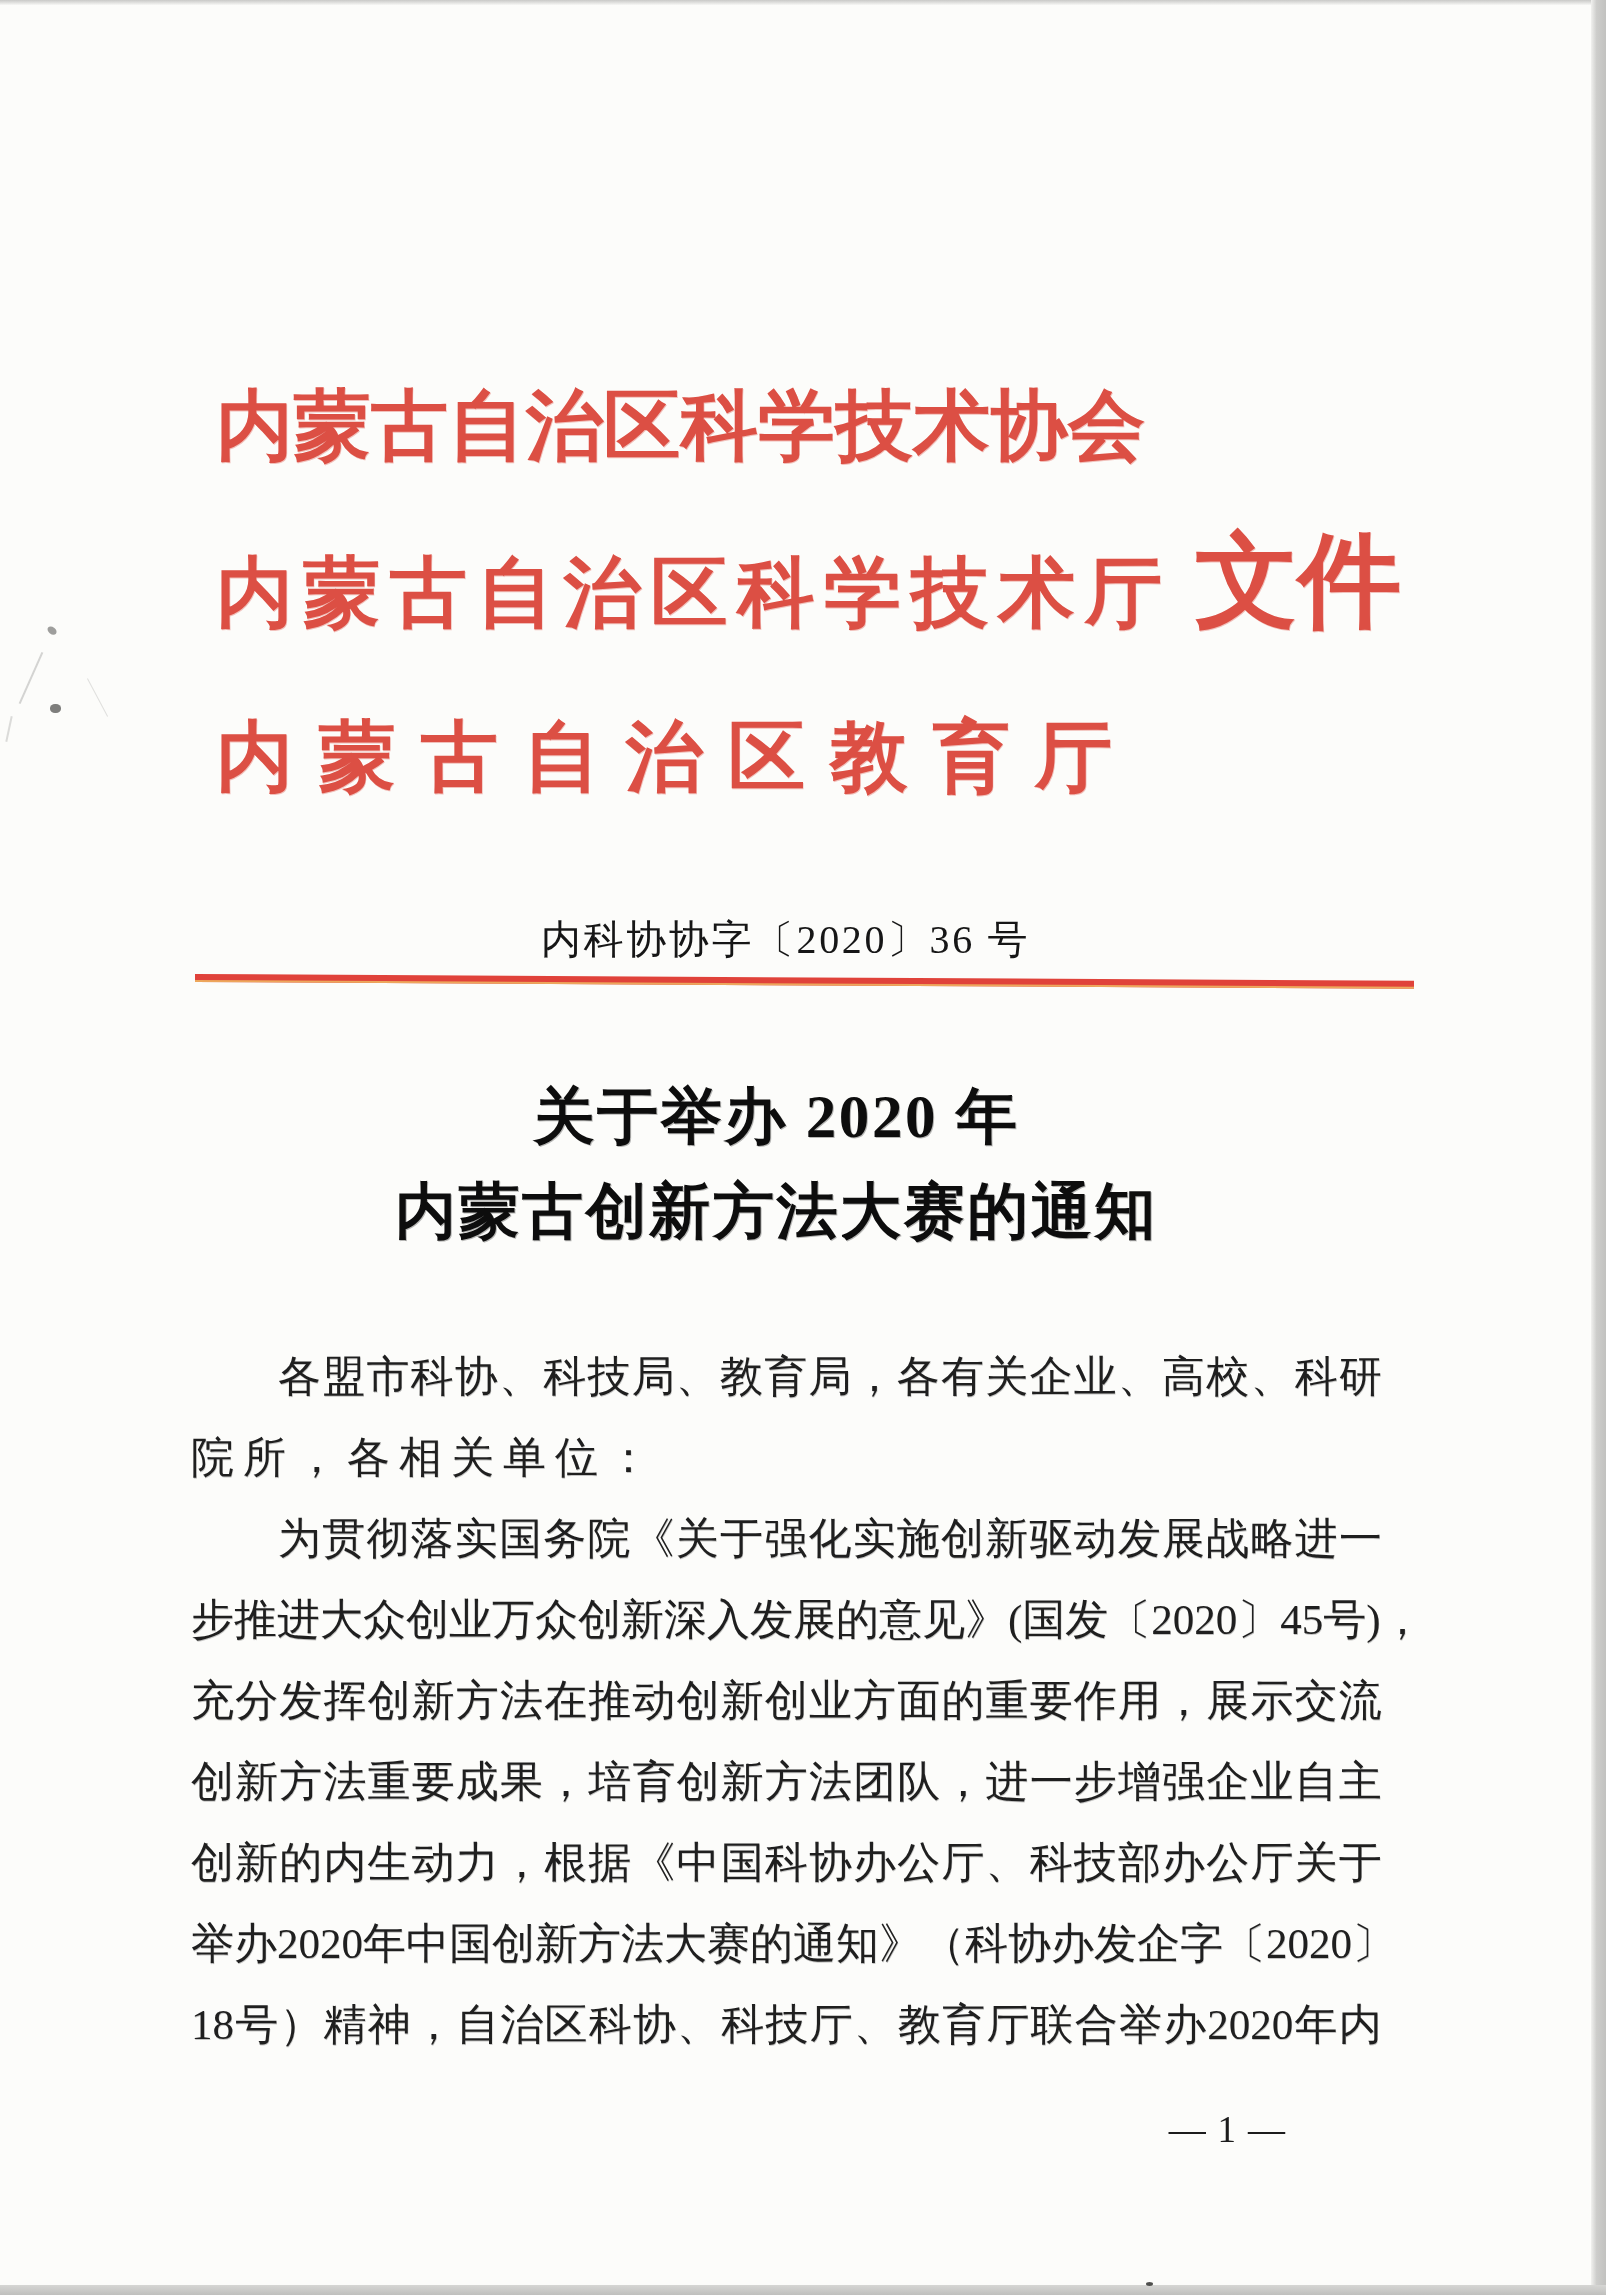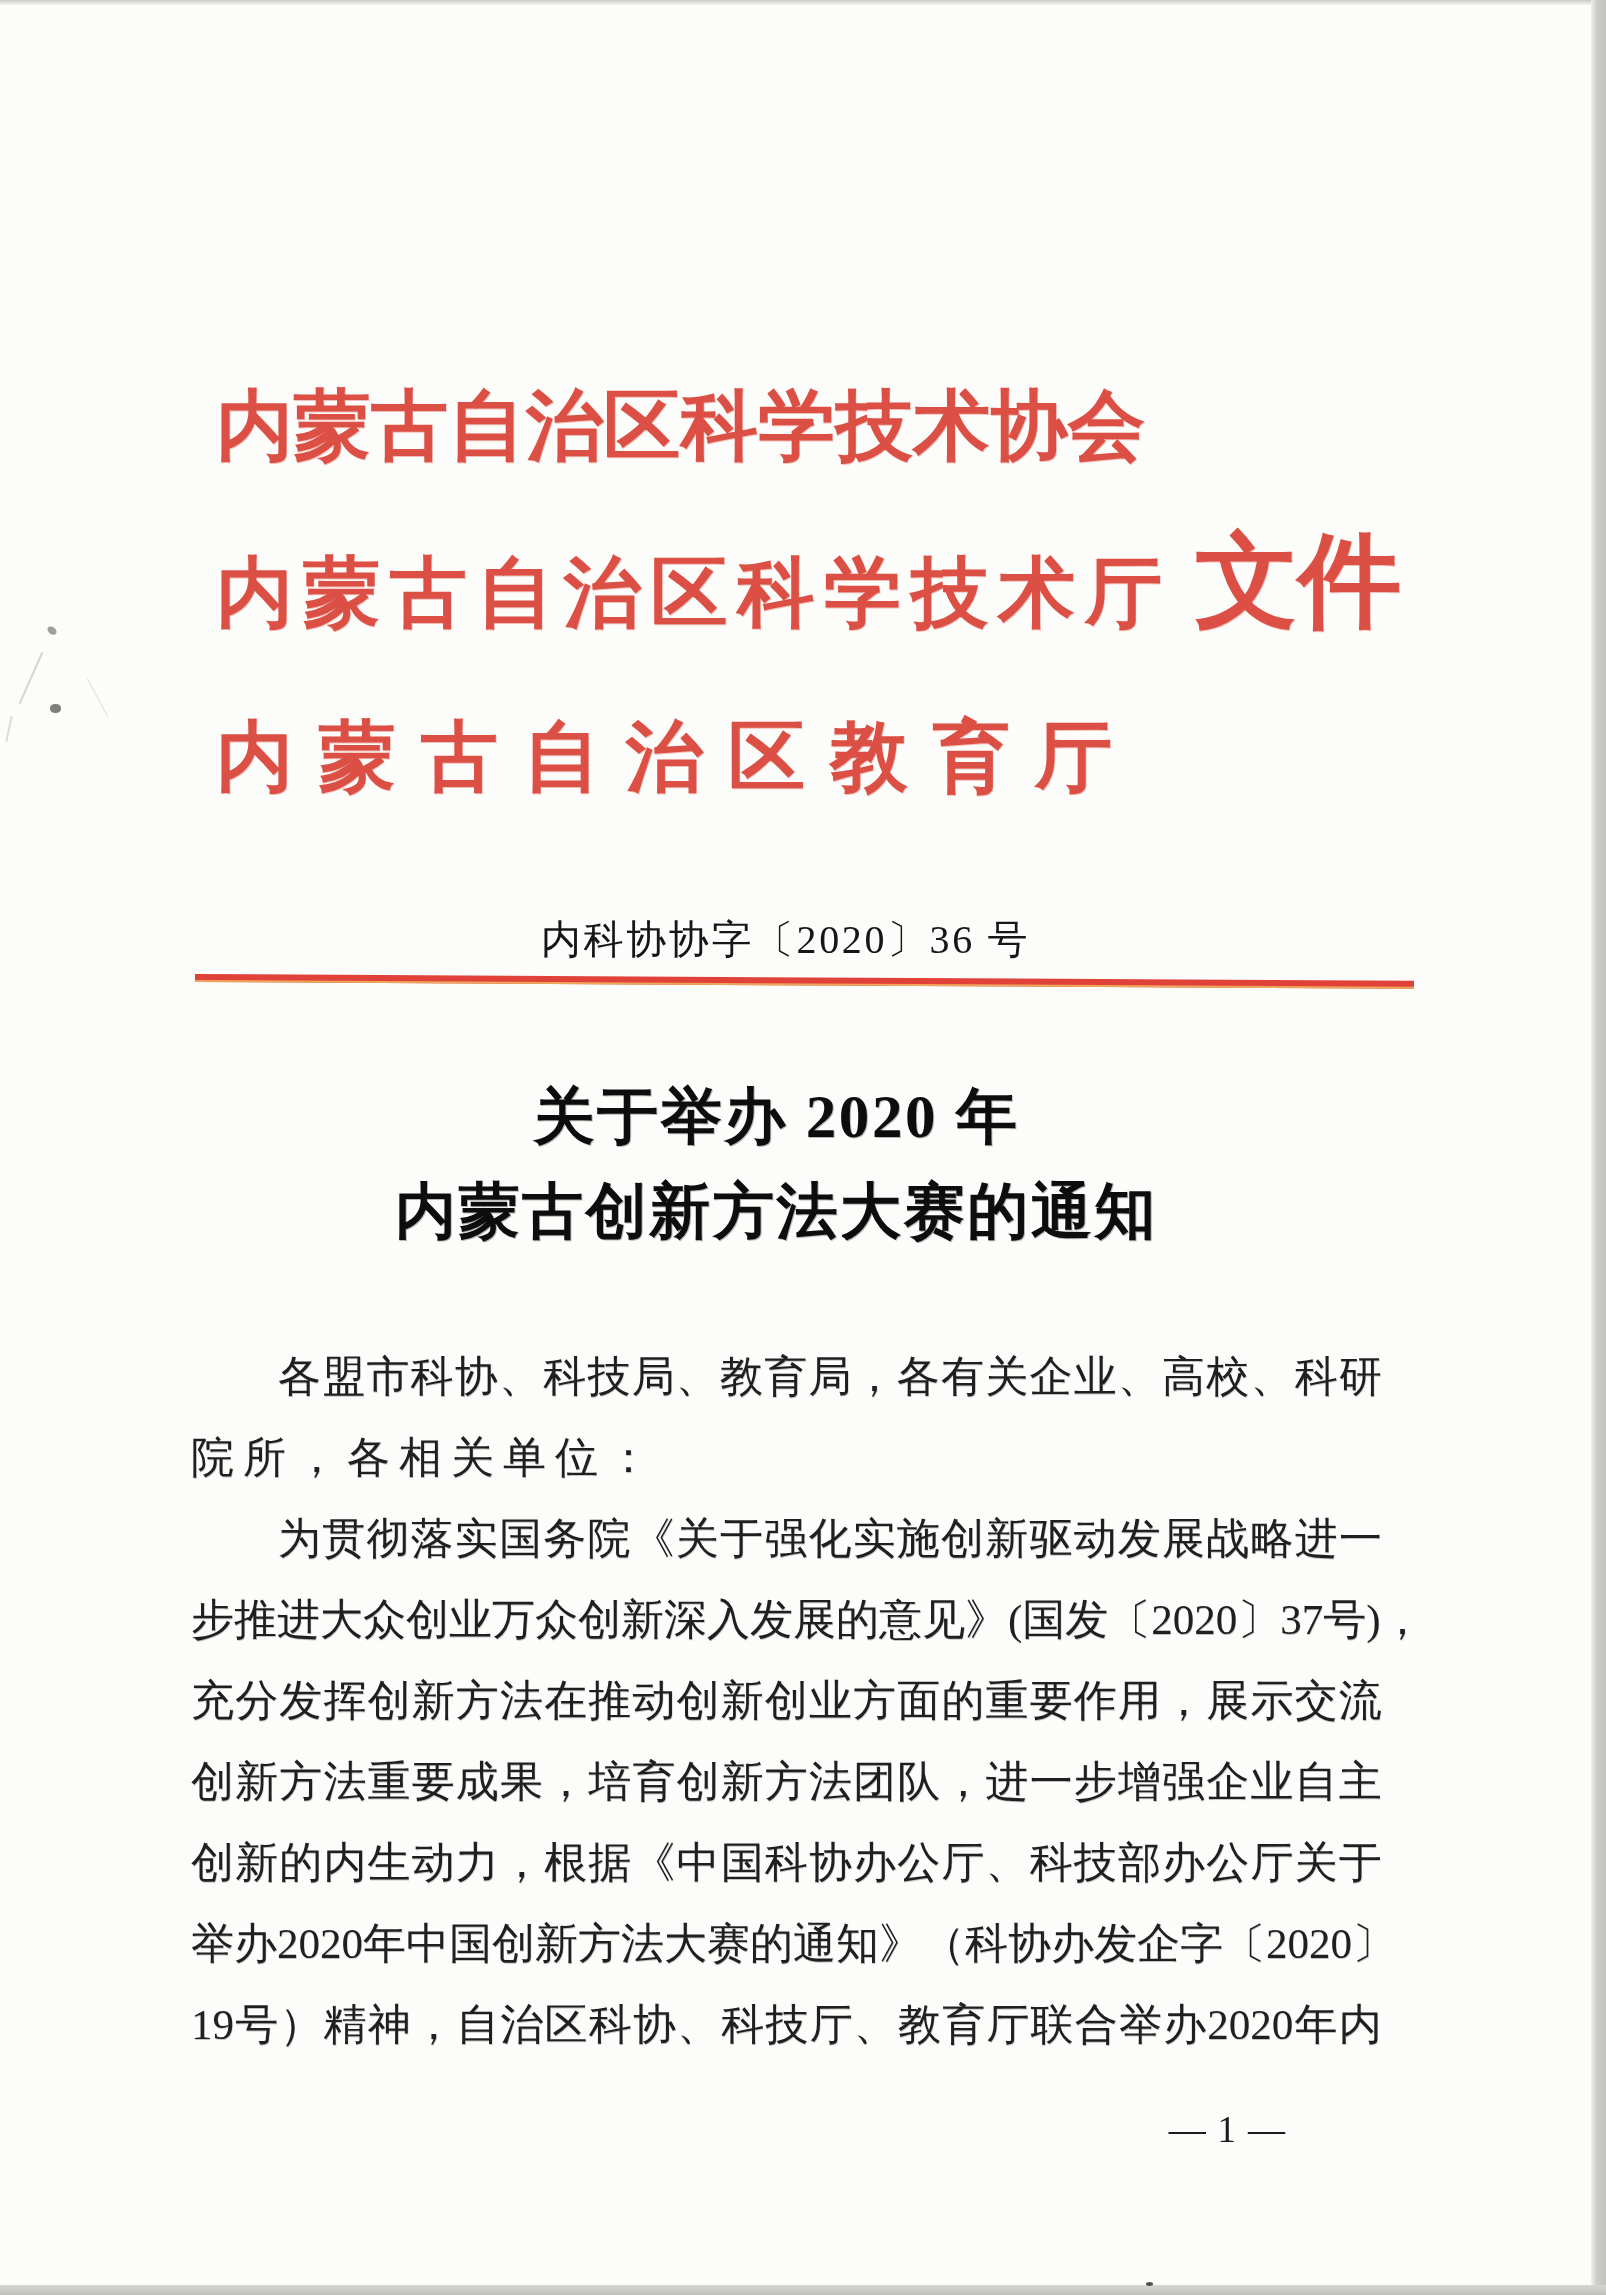--- a/index.html
+++ b/index.html
@@ -236,21 +236,21 @@
         <span>的</span>
         <span>意</span>
         <span>见</span>
         <span>》</span>
         <span>(</span>
         <span>国</span>
         <span>发</span>
         <span>〔</span>
         <span>2020</span>
         <span>〕</span>
-        <span>37</span>
+        <span>45</span>
         <span>号</span>
         <span>)</span>
         <span>，</span>
       </div>
     <div class="bline just">
         <span>充</span>
         <span>分</span>
         <span>发</span>
         <span>挥</span>
         <span>创</span>
@@ -357,21 +357,21 @@
         <span>协</span>
         <span>办</span>
         <span>发</span>
         <span>企</span>
         <span>字</span>
         <span>〔</span>
         <span>2020</span>
         <span>〕</span>
       </div>
     <div class="bline just">
-        <span>19</span>
+        <span>18</span>
         <span>号</span>
         <span>）</span>
         <span>精</span>
         <span>神</span>
         <span>，</span>
         <span>自</span>
         <span>治</span>
         <span>区</span>
         <span>科</span>
         <span>协</span>

